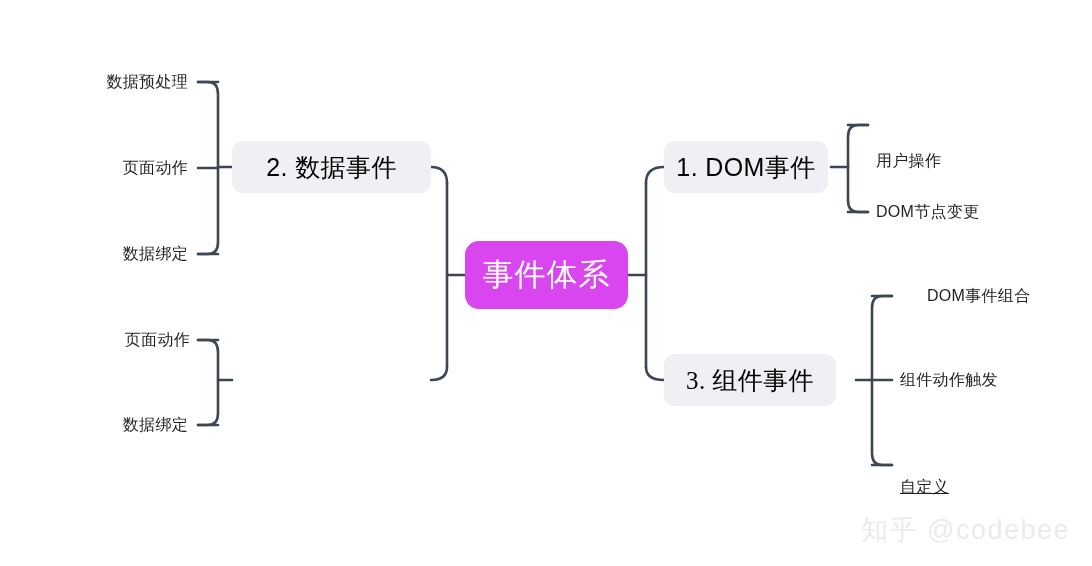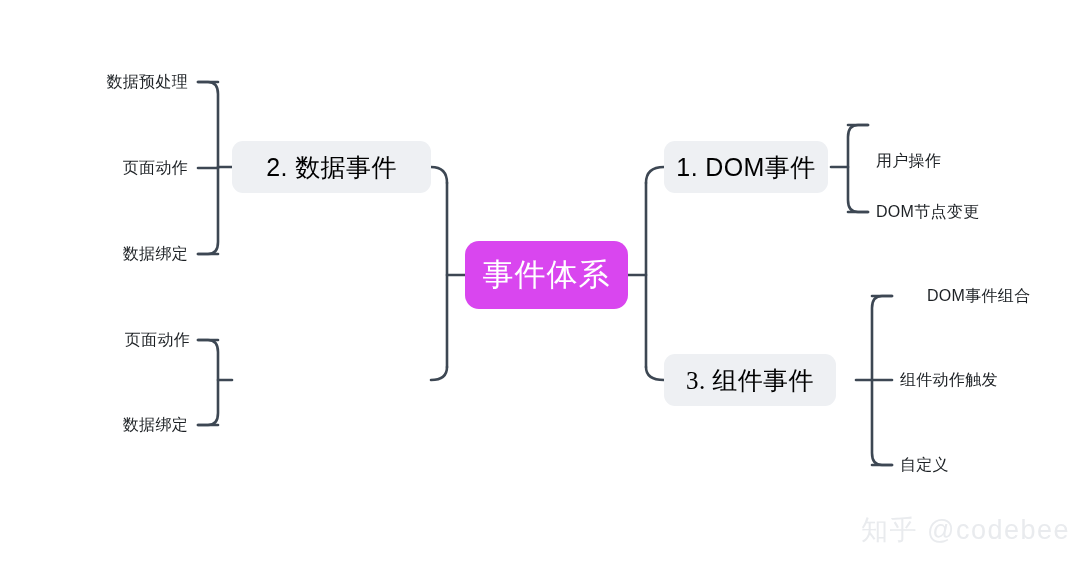--- a/index.html
+++ b/index.html
@@ -139,17 +139,17 @@
   <div class="leaf leaf-l" style="left:188px; top:254px;">数据绑定</div>
 
   <div class="leaf leaf-l" style="left:190px; top:340px;">页面动作</div>
   <div class="leaf leaf-l" style="left:188px; top:425px;">数据绑定</div>
 
   <div class="leaf leaf-r" style="left:876px; top:125px;margin-top:36px;">用户操作</div>
   <div class="leaf leaf-r" style="left:876px; top:212px;">DOM节点变更</div>
 
   <div class="leaf leaf-r" style="left:927px; top:296px;">DOM事件组合</div>
   <div class="leaf leaf-r" style="left:900px; top:380px;">组件动作触发</div>
-  <div class="leaf leaf-r" style="left:900px; top:465px;">自定义</div>
+  <div class="leaf leaf-r" style="left:900px; top:487px;text-decoration:underline;">自定义</div>
 
   <div class="watermark">知乎 @codebee</div>
 
 </div>
 
 </body></html>

